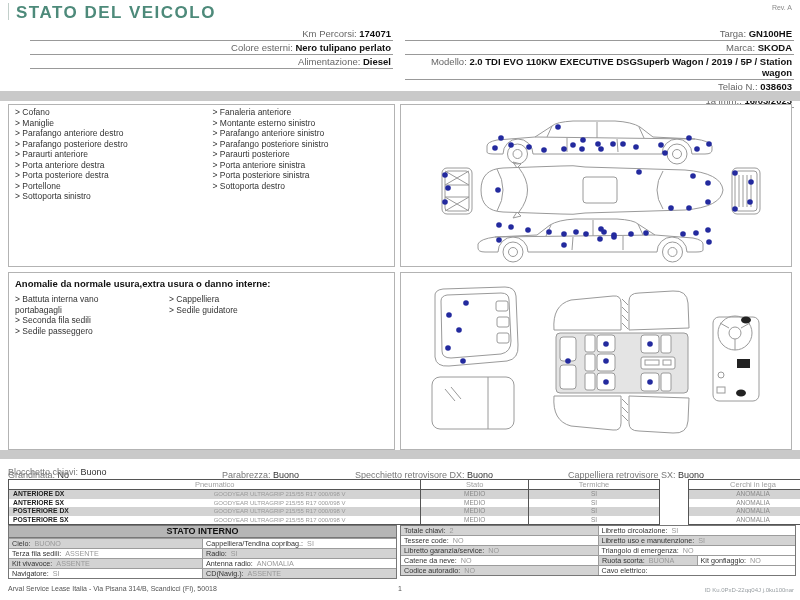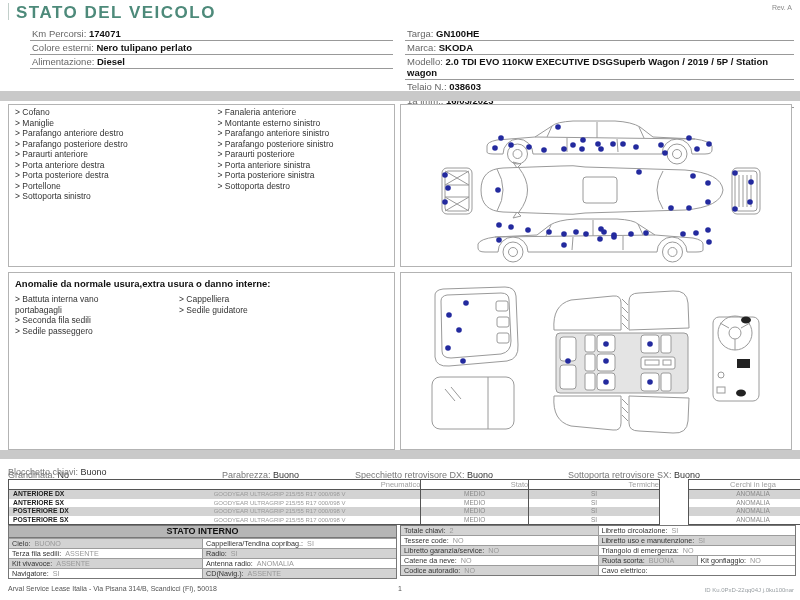--- a/index.html
+++ b/index.html
@@ -2,48 +2,48 @@
 <html><head>
 <meta charset="utf-8">
 <style>
   html,body{margin:0;padding:0;background:#fff;}
   .page{position:relative;width:800px;height:600px;background:#fff;overflow:hidden;
         font-family:"Liberation Sans", sans-serif;color:#222;}
   .abs{position:absolute;}
   .title{left:16px;top:3px;font-size:17px;font-weight:bold;letter-spacing:1.5px;color:#4d8a7a;}
   .title-bar{left:8px;top:3px;width:1px;height:17px;background:#c2cfca;}
   .rev{right:8px;top:4px;font-size:7px;color:#8a8a8a;}
-  .vblock{font-size:9.5px;}
+  .vblock{font-size:9.5px;text-align:right;}
   .vblock-left{left:30px;top:27px;width:363px;}
   .vblock-right{left:405px;top:27px;width:389px;}
   .vrow{border-bottom:1px solid #999;padding:1px 2px;line-height:11px;min-height:11px;}
   .vlabel{color:#666;}
   .vvalue{font-weight:bold;color:#111;}
   .band{left:0;width:800px;background:#c9c9c9;}
   .band1{top:91px;height:10px;}
   .band2{top:450px;height:9px;}
   .box{border:1px solid #b3b3b3;background:#fff;}
   .ext-text{left:8px;top:104px;width:385px;height:161px;}
   .ext-diagram{left:400px;top:104px;width:390px;height:161px;}
   .int-text{left:8px;top:272px;width:385px;height:176px;}
   .int-diagram{left:400px;top:272px;width:390px;height:176px;}
   .box-title{font-size:9.5px;font-weight:bold;color:#111;padding:5px 6px 3px 6px;}
-  .cols{display:flex;padding:2px 6px;gap:32px;}
+  .cols{display:flex;padding:2px 6px;gap:22px;}
   .col{font-size:8.5px;line-height:10.5px;color:#333;}
   .col-ext{width:182px;}
   .col-int{width:132px;}
   .item::before{content:"> ";}
   .cond{left:8px;top:458px;width:786px;height:20px;font-size:9px;}
   .cond span.lbl{color:#777;}
   .cond span.val{color:#333;}
   .cond-item{position:absolute;top:12px;white-space:nowrap;text-align:center;}
   .cond2{position:absolute;top:9px;left:0;white-space:nowrap;}
   .tires-main{left:8px;top:479px;width:650px;border:1px solid #555;}
   .t-header{display:flex;height:9px;border-bottom:1px solid #555;}
-  .th{font-size:7.5px;line-height:9px;color:#a0a0a0;text-align:right;overflow:hidden;}
+  .th{font-size:7.5px;line-height:9px;color:#a0a0a0;text-align:center;overflow:hidden;}
   .t-row{display:flex;height:8.5px;}
   .t-row.g{background:#d3d3d3;}
   .td{font-size:6.5px;line-height:8.5px;overflow:hidden;white-space:nowrap;}
   .c-pneu{width:412px;}
   .c-stato{width:107px;border-left:1px solid #555;}
   .c-term{width:130px;border-left:1px solid #555;}
   .td.pos{width:130px;font-weight:bold;font-size:6.8px;color:#222;padding-left:4px;box-sizing:border-box;}
   .td.spec{width:282px;text-align:center;color:#9a9a9a;font-size:6px;}
   .td.stato{width:107px;text-align:center;color:#8a8a8a;border-left:1px solid #555;}
   .td.term{width:130px;text-align:center;color:#8a8a8a;border-left:1px solid #555;}
@@ -296,21 +296,21 @@
         </g>
     </svg>
   </div>
 
   <div class="abs band band2"></div>
 
   <div class="abs cond">
     <span class="cond-item" style="left:0"><span class="lbl">Grandinata:</span> <span class="val">No</span></span>
     <span class="cond-item" style="left:214px"><span class="lbl">Parabrezza:</span> <span class="val">Buono</span></span>
     <span class="cond-item" style="left:347px"><span class="lbl">Specchietto retrovisore DX:</span> <span class="val">Buono</span></span>
-    <span class="cond-item" style="left:560px"><span class="lbl">Sottoporta retrovisore SX:</span> <span class="val">Buono</span></span>
+    <span class="cond-item" style="left:560px"><span class="lbl">Cappelliera retrovisore SX:</span> <span class="val">Buono</span></span>
     <span class="cond2"><span class="lbl">Blocchetto chiavi:</span> <span class="val">Buono</span></span>
   </div>
 
   <div class="abs tires-main">
     <div class="t-header">
       <div class="th c-pneu">Pneumatico</div>
       <div class="th c-stato">Stato</div>
       <div class="th c-term">Termiche</div>
     </div>
     <div class="t-row g">

